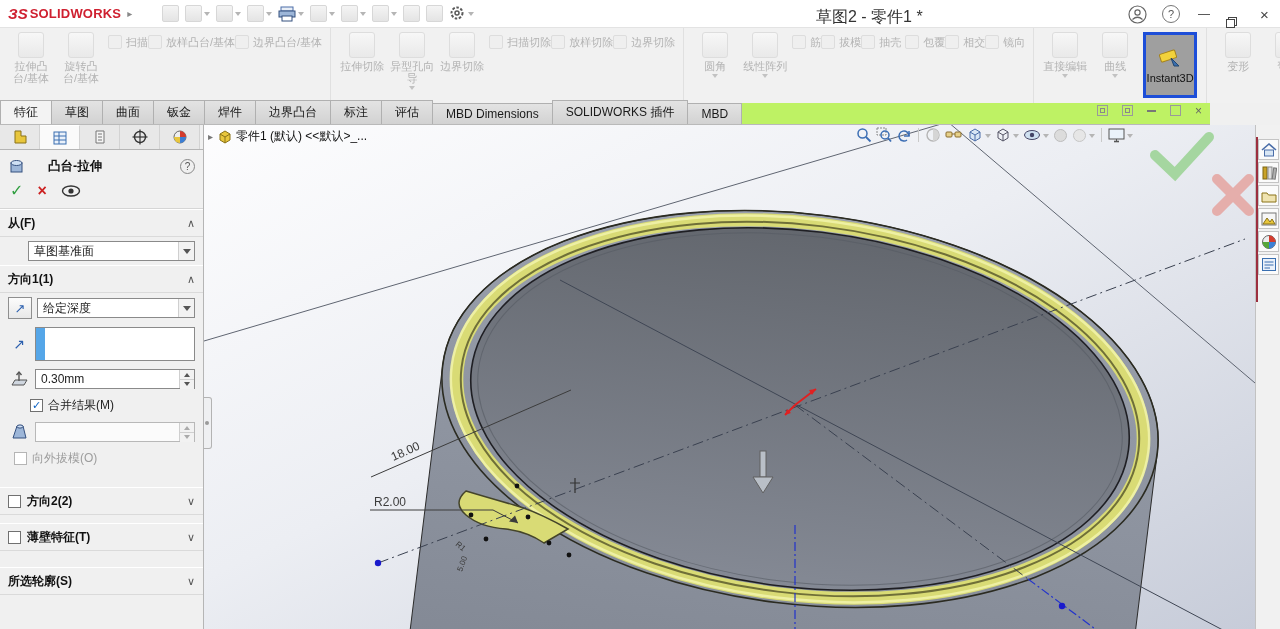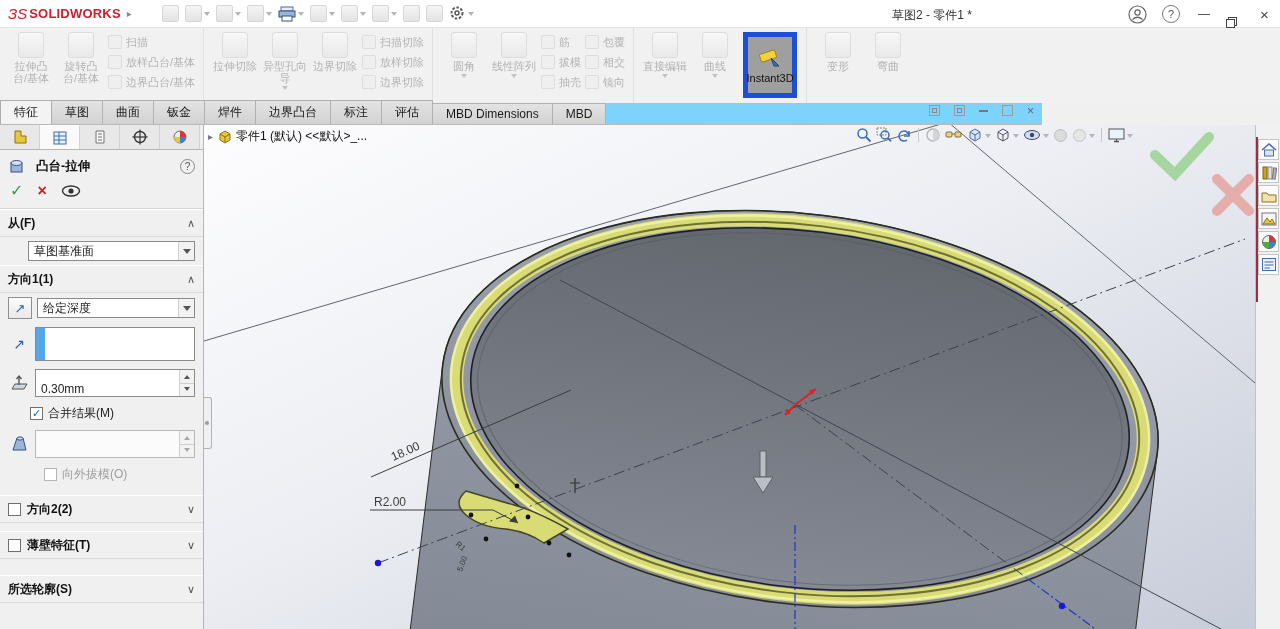--- a/index.html
+++ b/index.html
@@ -3,81 +3,81 @@
 <meta charset="utf-8">
 <style>
   * { margin:0; padding:0; box-sizing:border-box; }
   html,body { width:1280px; height:629px; overflow:hidden; }
   body { font-family:"Liberation Sans","DejaVu Sans",sans-serif; font-size:12px; color:#222; background:#f0f0f0; }
   .win { position:relative; width:1280px; height:629px; background:#f0f0f0; }
 
   
   .titlebar { position:absolute; left:0; top:0; width:1280px; height:28px; background:#fff; border-bottom:1px solid #e3e3e3; display:flex; align-items:center; }
   .logo { display:flex; align-items:center; gap:2px; padding:0 10px 0 8px; }
-  .logo-mark { color:#cf2030; font-weight:normal; font-style:italic; font-size:15px; }
+  .logo-mark { color:#cf2030; font-weight:bold; font-style:italic; font-size:15px; }
   .logo-text { color:#cf2030; font-weight:bold; font-size:13px; letter-spacing:.2px; }
   .flyout { color:#888; font-size:10px; margin-left:4px; }
   .qtb { display:flex; align-items:center; gap:2px; margin-left:18px; }
   .qtb-btn { display:flex; align-items:center; height:22px; padding:0 2px; }
   .ghosti { width:17px; height:17px; border:1px solid #d7d7d7; background:linear-gradient(#f4f4f4,#e4e4e4); border-radius:2px; }
   .caret { width:0; height:0; border:3px solid transparent; border-top:4px solid #b5b5b5; margin:4px 0 0 2px; }
-  .doc-title { position:absolute; left:892px; top:7px; font-size:12px; color:#333; }
+  .doc-title { position:absolute; left:816px; top:7px; font-size:16px; color:#333; }
   .searchbox { position:absolute; left:941px; top:4px; width:166px; height:20px; border:1px solid #ababab; background:#fff; display:flex; align-items:center; padding:0 3px; }
   .searchbox input { border:none; outline:none; flex:1; font-size:11px; color:#555; width:100px; font-family:inherit; }
   .tb-right { position:absolute; top:0; height:28px; display:flex; align-items:center; }
   .circle-btn { width:18px; height:18px; border:1px solid #777; border-radius:50%; display:flex; align-items:center; justify-content:center; font-size:11px; color:#555; }
   .win-glyph { font-size:12px; color:#444; padding:0 8px; }
   .restore-box { width:9px; height:9px; border:1px solid #444; box-shadow:2px -2px 0 -1px #fff, 2px -2px 0 0 #444; }
 
   
   .ribbon { position:absolute; left:0; top:28px; width:1280px; height:75px; background:#f1f1f1; display:flex; align-items:stretch; }
   .rgroup { display:flex; align-items:flex-start; padding:4px 6px 0 6px; border-right:1px solid #e0e0e0; }
   .rbig { width:46px; display:flex; flex-direction:column; align-items:center; text-align:center; color:#b3b3b3; font-size:11px; line-height:12px; margin:0 2px; word-break:break-all; }
   .rbig .bigicon { width:26px; height:26px; border:1px solid #ddd; border-radius:3px; background:linear-gradient(#f7f7f7,#e9e9e9); margin-bottom:2px; }
-  .rcol { display:flex; flex-direction:column; justify-content:flex-start; margin:0 2px; }
+  .rcol { display:flex; flex-direction:row; justify-content:flex-start; margin:0 2px; }
   .rsmall { display:flex; align-items:center; gap:4px; height:20px; color:#b3b3b3; font-size:11px; white-space:nowrap; }
   .smicon { width:14px; height:14px; border:1px solid #ddd; border-radius:2px; background:#efefef; flex:0 0 auto; }
   .rcaret { width:0; height:0; border:3px solid transparent; border-top:4px solid #c2c2c2; margin-top:2px; }
-  .instant3d { width:54px; height:66px; background:#9f9f9f; border:5px solid #1d4ed8; display:flex; flex-direction:column; align-items:center; justify-content:center; color:#111; font-size:11px; margin:0 3px; }
+  .instant3d { width:54px; height:66px; background:#9f9f9f; border:3px solid #1d4ed8; display:flex; flex-direction:column; align-items:center; justify-content:center; color:#111; font-size:11px; margin:0 3px; }
 
   
-  .tabbar { position:absolute; left:0; top:103px; width:1042px; height:22px; background:#7dd3fc; border-bottom:1px solid #b9b9b9; display:flex; align-items:flex-end; }
+  .tabbar { position:absolute; left:0; top:103px; width:1210px; height:22px; background:#bef264; border-bottom:1px solid #b9b9b9; display:flex; align-items:flex-end; }
   .ctab { padding:3px 13px; font-size:12px; color:#1a1a1a; background:linear-gradient(#e3e3e3,#d2d2d2); border:1px solid #b0b0b0; border-bottom:none; margin-right:-1px; }
   .ctab.active { background:#f3f3f3; position:relative; z-index:2; }
   .wctrl { position:absolute; right:0; top:2px; display:flex; align-items:center; gap:14px; padding-right:8px; }
   .wc-box { width:11px; height:11px; border:1px solid #9a9a9a; display:flex; align-items:center; justify-content:center; }
   .wc-min { width:9px; border-bottom:2px solid #777; height:2px; }
   .wc-x { font-size:12px; color:#666; line-height:10px; }
 
   
   .main { position:absolute; left:0; top:125px; width:1280px; height:504px; }
 
   
   .pm { position:absolute; left:0; top:0; width:204px; height:504px; background:#f0f0f0; border-right:1px solid #b5b5b5; font-size:12px; }
   .pm-tabs { display:flex; height:25px; border-bottom:1px solid #b5b5b5; }
   .pm-tab { width:40px; display:flex; align-items:center; justify-content:center; border-right:1px solid #d3d3d3; background:#e8e8e8; }
   .pm-tab.active { background:#fafafa; border-top:1px solid #fff; }
-  .pm-head { display:flex; align-items:center; gap:10px; padding:7px 8px 4px 8px; }
+  .pm-head { display:flex; align-items:center; gap:22px; padding:7px 8px 4px 8px; }
   .pm-title { font-weight:bold; font-size:12.5px; color:#111; flex:1; }
   .pm-help { width:15px; height:15px; border:1px solid #888; border-radius:50%; font-size:10px; color:#555; display:flex; align-items:center; justify-content:center; }
   .pm-actions { display:flex; align-items:center; gap:14px; padding:2px 10px 8px 10px; border-bottom:1px solid #d6d6d6; }
   .ok-g { color:#2f9e3f; font-weight:bold; font-size:16px; }
   .x-r { color:#cc2222; font-weight:bold; font-size:16px; }
   .sec { display:flex; align-items:center; padding:5px 8px 4px 8px; border-top:1px solid #fff; border-bottom:1px solid #dadada; font-weight:bold; color:#111; background:#f0f0f0; }
   .sec .chev { margin-left:auto; font-weight:normal; color:#555; font-size:11px; }
   .sec .cb { margin-right:6px; }
   .pmrow { display:flex; align-items:center; padding:4px 8px 4px 8px; gap:5px; }
   .rowicon { width:22px; height:20px; flex:0 0 auto; display:flex; align-items:center; justify-content:center; }
   .btn-sq { width:24px; height:22px; border:1px solid #8f8f8f; background:linear-gradient(#fcfcfc,#e8e8e8); display:flex; align-items:center; justify-content:center; color:#2b5fae; font-size:13px; }
   .dd { flex:1; height:20px; background:#fff; border:1px solid #8a8a8a; display:flex; align-items:center; padding-left:5px; color:#222; }
   .dd .dda { margin-left:auto; width:16px; align-self:stretch; border-left:1px solid #cfcfcf; background:#f2f2f2; display:flex; align-items:center; justify-content:center; }
   .tri-d { width:0; height:0; border:4px solid transparent; border-top:5px solid #555; margin-top:4px; }
   .selbox { flex:1; height:34px; background:#fff; border:1px solid #8a8a8a; position:relative; }
   .selbox .strip { position:absolute; left:0; top:0; bottom:0; width:9px; background:#55a6e8; }
-  .spin { flex:1; height:28px; background:#fff; border:1px solid #8a8a8a; display:flex; align-items:flex-end; }
+  .spin { flex:1; height:20px; background:#fff; border:1px solid #8a8a8a; display:flex; align-items:center; }
   .spin.disabled { background:#fbfbfb; border-color:#b8b8b8; }
   .spin .val { flex:1; padding-left:5px; color:#222; }
   .spin .btns { width:15px; align-self:stretch; border-left:1px solid #cfcfcf; display:flex; flex-direction:column; }
   .spin .btns span { flex:1; display:flex; align-items:center; justify-content:center; background:#f2f2f2; }
   .spin .btns span + span { border-top:1px solid #cfcfcf; }
   .tri-u-s { width:0; height:0; border:3px solid transparent; border-bottom:4px solid #555; margin-bottom:2px; }
   .tri-d-s { width:0; height:0; border:3px solid transparent; border-top:4px solid #555; margin-top:2px; }
   .cb { width:13px; height:13px; border:1px solid #707070; background:#fff; display:inline-flex; align-items:center; justify-content:center; font-size:11px; color:#0b62c4; flex:0 0 auto; }
   .cb.dis { border-color:#b5b5b5; }
   .dis-t { color:#9d9d9d; }
@@ -308,20 +308,21 @@
   <div class="tabbar">
     <span class="ctab active">特征</span>
     <span class="ctab">草图</span>
     <span class="ctab">曲面</span>
     <span class="ctab">钣金</span>
     <span class="ctab">焊件</span>
     <span class="ctab">边界凸台</span>
     <span class="ctab">标注</span>
     <span class="ctab">评估</span>
     <span class="ctab">MBD Dimensions</span>
+    <span class="ctab">SOLIDWORKS 插件</span>
     <span class="ctab">MBD</span>
     <div class="wctrl">
       <span class="wc-box">
           <span style="width:5px;height:5px;border:1px solid #888"></span>
         </span>
       <span class="wc-box">
           <span style="width:5px;height:5px;border:1px solid #888"></span>
         </span>
       <span class="wc-min"></span>
       <span class="wc-box"></span>
@@ -457,26 +458,26 @@
           <span class="btns">
               <span>
                 <i class="tri-u-s" style="border-bottom-color:#aaa"></i>
               </span>
               <span>
                 <i class="tri-d-s" style="border-top-color:#aaa"></i>
               </span>
             </span>
         </div>
       </div>
-      <div class="pmrow dis-t" style="padding-left:44px">
+      <div class="pmrow dis-t" style="padding-left:14px">
         <span class="cb dis"></span>
         <span>向外拔模(O)</span>
       </div>
 
-      <div class="sec" style="margin-top:8px">
+      <div class="sec" style="margin-top:16px">
         <span class="cb"></span>
         <span>方向2(2)</span>
         <span class="chev">∨</span>
       </div>
       <div class="sec" style="margin-top:8px">
         <span class="cb"></span>
         <span>薄壁特征(T)</span>
         <span class="chev">∨</span>
       </div>
       <div class="sec" style="margin-top:16px">

